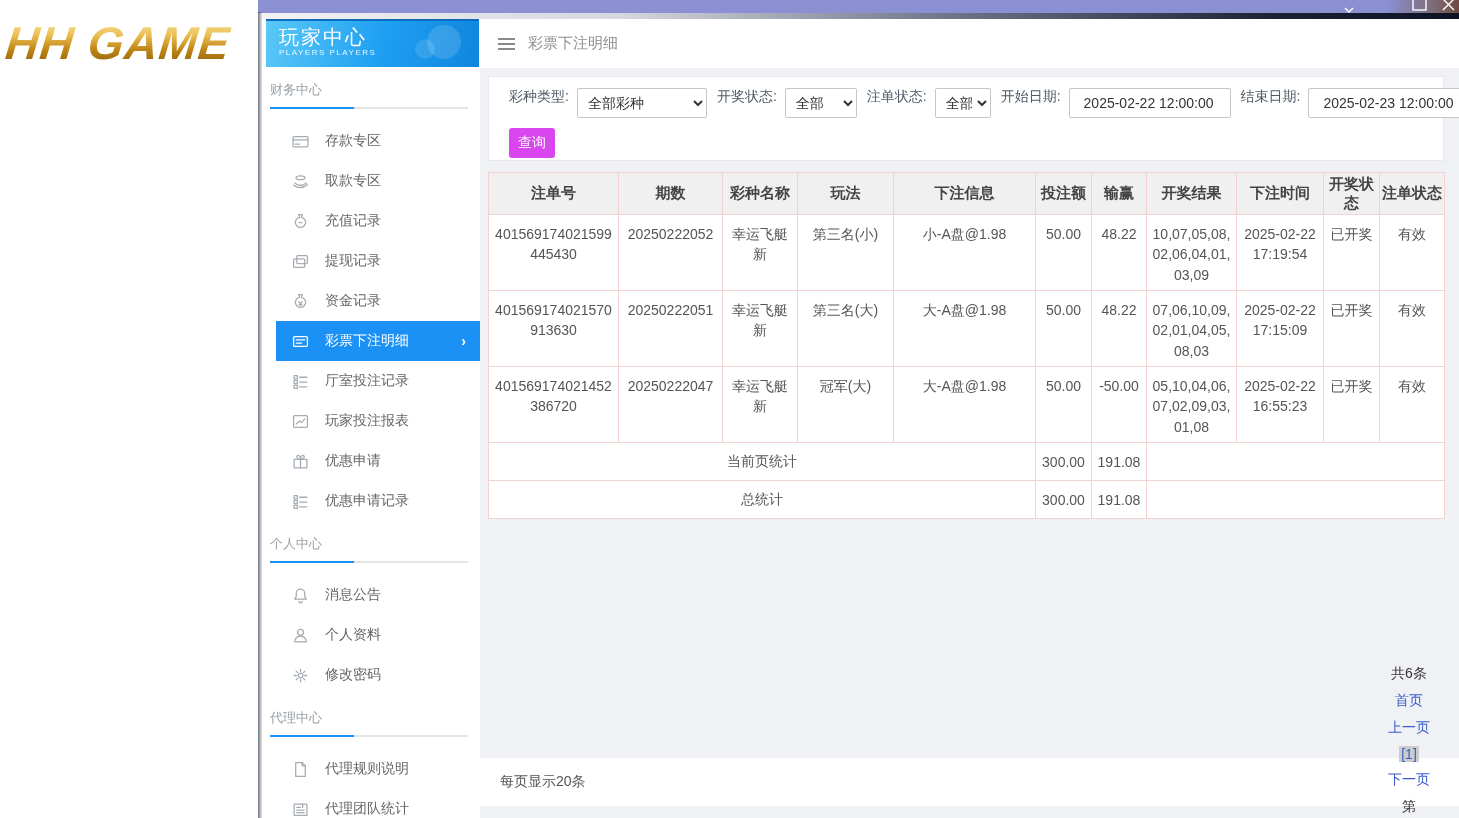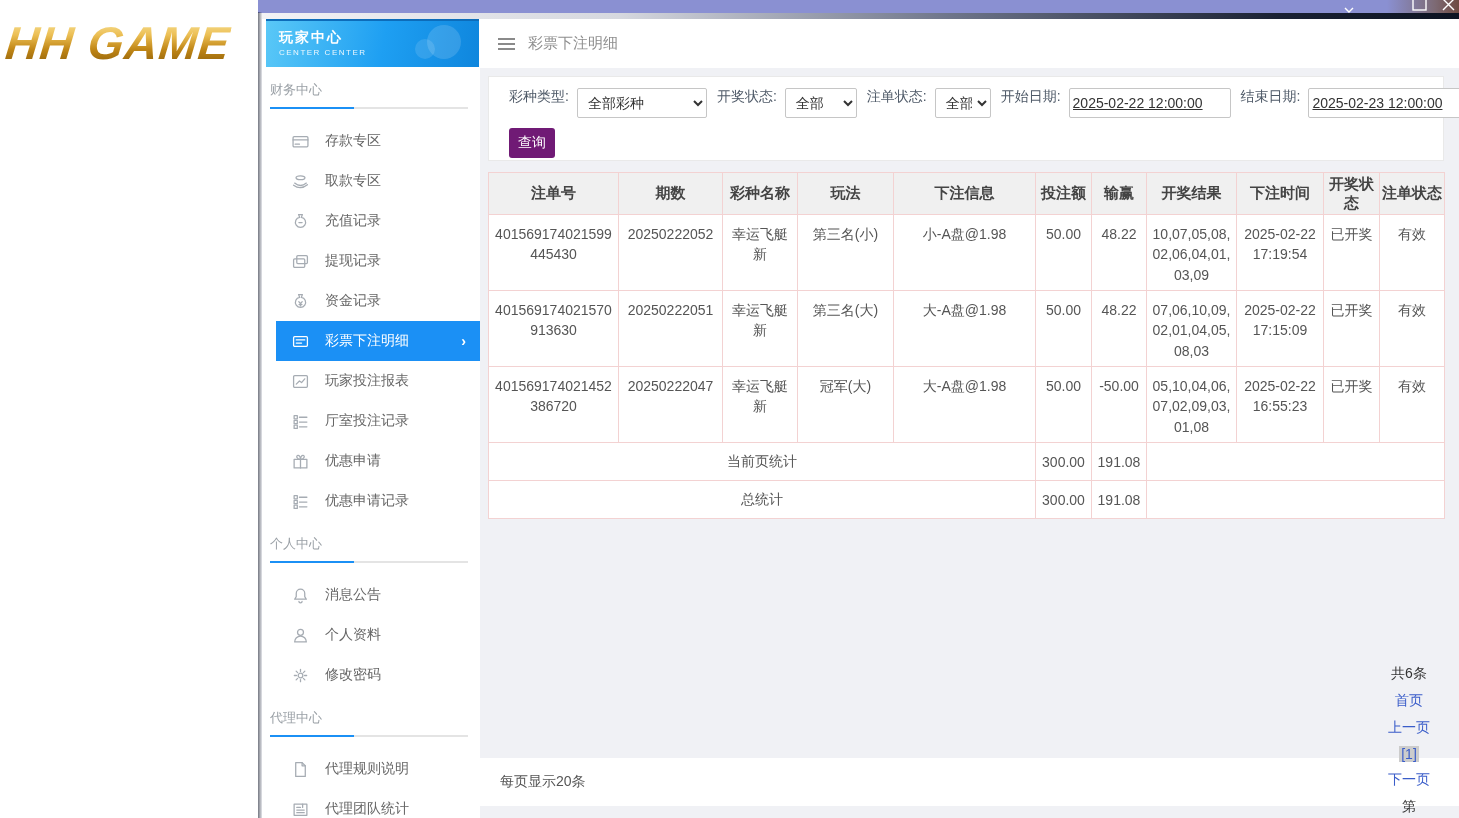--- a/index.html
+++ b/index.html
@@ -26,21 +26,21 @@
 
   
   .sidebar { position:absolute; left:4px; top:19px; width:218px; bottom:0; background:#fff; overflow:hidden; }
   .sb-header { margin-left:4px; margin-right:1px; height:48px; position:relative; overflow:hidden;
                color:#fff; padding:6px 0 0 13px; border-top:2px solid #0d6cb9;
                background:linear-gradient(100deg,#5ac8f7 0%,#1e9ff2 55%,#0f86dd 100%); }
   .sb-header::before { content:""; position:absolute; right:18px; top:4px; width:34px; height:34px;
                border-radius:50%; background:rgba(255,255,255,.14); }
   .sb-header::after { content:""; position:absolute; right:44px; top:18px; width:20px; height:20px;
                border-radius:50%; background:rgba(255,255,255,.12); }
-  .sb-title { font-size:14px; font-weight:bold; letter-spacing:2px; line-height:20px; }
+  .sb-title { font-size:20px; font-weight:normal; letter-spacing:2px; line-height:20px; }
   .sb-sub { font-size:8px; letter-spacing:1.5px; opacity:.9; margin-top:1px; }
   .sb-sec-title { margin:14px 12px 0 8px; font-size:13px; color:#9aa0a6; }
   .sb-underline { margin:8px 12px 0 8px; height:2px;
                   background:linear-gradient(90deg,#1b90f5 0,#1b90f5 84px,#e4e4e4 84px,#e4e4e4 100%); }
   .sb-list { margin-top:12px; }
   .sb-item { height:40px; display:flex; align-items:center; padding-left:30px; color:#666;
              font-size:14px; cursor:pointer; position:relative; }
   .sb-item .ic { width:17px; height:17px; margin-right:16px; color:#a6acb3; flex:none; }
   .sb-item .ic svg { width:17px; height:17px; display:block; }
   .sb-item.active { background:#1b90f5; color:#fff; margin-left:14px; padding-left:16px; }
@@ -56,23 +56,23 @@
   .mh-title { margin-left:13px; font-size:15px; }
 
   .filter-panel { position:absolute; left:8px; top:57px; width:956px; height:85px; background:#fff;
                   border:1px solid #e9e9e9; }
   .f-row { display:flex; padding:11px 0 0 20px; font-size:14px; color:#4f5a68; }
   .f-label { margin-right:8px; white-space:nowrap; }
   .f-group { display:flex; align-items:center; margin-right:10px; }
   select.sel, input.inp { height:30px; border:1px solid #c6c6c6; border-radius:2px; font-size:14px;
                           color:#333; background:#fff; font-family:inherit; }
   select.sel { padding:0 2px 0 6px; }
-  input.inp { padding:0 3px;text-decoration:underline; }
+  input.inp { padding:0 14px; }
   .w130 { width:130px; } .w72 { width:72px; } .w56 { width:56px; } .w162 { width:162px; }
-  .btn-search { margin:10px 0 0 20px; width:46px; height:30px; background:#701a75; color:#fff;
+  .btn-search { margin:10px 0 0 20px; width:46px; height:30px; background:#d946ef; color:#fff;
                 border:none; border-radius:3px; font-size:14px; cursor:pointer; font-family:inherit; }
 
   .table-wrap { position:absolute; left:8px; top:153px; }
   table.bets { border-collapse:collapse; table-layout:fixed; width:956px; background:#fff; }
   table.bets th { height:42px; background:#f0f0f0; border:1px solid #f3d2d2; font-size:15px;
                   color:#444; font-weight:bold; padding:0; }
   table.bets td { border:1px solid #f3d2d2; font-size:14px; color:#555; text-align:center; }
   tr.data td { height:76px; vertical-align:top; padding:9px 3px 0; line-height:1.45; }
   td.brk { word-break:break-all; }
   tr.sum td { height:38px; vertical-align:middle; padding:0; }
@@ -112,21 +112,21 @@
             <path d="M1 1 L12 12 M12 1 L1 12" fill="none" stroke="#fff" stroke-width="1.4"></path>
           </svg>
       </span>
     </div>
     <div class="top-shadow"></div>
     <div class="left-shadow"></div>
 
     <div class="sidebar">
       <div class="sb-header">
         <div class="sb-title">玩家中心</div>
-        <div class="sb-sub">CENTER CENTER</div>
+        <div class="sb-sub">PLAYERS PLAYERS</div>
       </div>
       <nav>
           <div class="sb-sec-title">财务中心</div>
           <div class="sb-underline"></div>
           <div class="sb-list">
             <div class="sb-item">
               <span class="ic">
                 <svg viewBox="0 0 16 16" fill="none" stroke="currentColor" stroke-width="1.2" stroke-linecap="round" stroke-linejoin="round">
                   <rect x="1" y="3.5" width="14" height="9.5" rx="1"></rect>
                   <line x1="1" y1="6.5" x2="15" y2="6.5"></line>
@@ -175,42 +175,42 @@
             <div class="sb-item active">
               <span class="ic">
                 <svg viewBox="0 0 16 16" fill="none" stroke="currentColor" stroke-width="1.2" stroke-linecap="round" stroke-linejoin="round">
                   <rect x="1.5" y="3.5" width="13" height="9" rx="1"></rect>
                   <line x1="4" y1="6.5" x2="12" y2="6.5"></line>
                   <line x1="4" y1="9.5" x2="9" y2="9.5"></line>
                 </svg>
               </span>
               <span>彩票下注明细</span>
               <span class="sb-chev">›</span>
-            </div>
-            <div class="sb-item">
-              <span class="ic">
-                <svg viewBox="0 0 16 16" fill="none" stroke="currentColor" stroke-width="1.2" stroke-linecap="round" stroke-linejoin="round">
-                  <rect x="1.5" y="2.5" width="13" height="11" rx="1"></rect>
-                  <polyline points="4 10.5 7 7.5 9 9 12 5.5"></polyline>
-                </svg>
-              </span>
-              <span>玩家投注报表</span>
             </div>
             <div class="sb-item">
               <span class="ic">
                 <svg viewBox="0 0 16 16" fill="none" stroke="currentColor" stroke-width="1.2" stroke-linecap="round" stroke-linejoin="round">
                   <rect x="2" y="2.5" width="3" height="3"></rect>
                   <line x1="7" y1="4" x2="14" y2="4"></line>
                   <rect x="2" y="7" width="3" height="3"></rect>
                   <line x1="7" y1="8.5" x2="14" y2="8.5"></line>
                   <rect x="2" y="11.5" width="3" height="3"></rect>
                   <line x1="7" y1="13" x2="14" y2="13"></line>
                 </svg>
               </span>
               <span>厅室投注记录</span>
+            </div>
+            <div class="sb-item">
+              <span class="ic">
+                <svg viewBox="0 0 16 16" fill="none" stroke="currentColor" stroke-width="1.2" stroke-linecap="round" stroke-linejoin="round">
+                  <rect x="1.5" y="2.5" width="13" height="11" rx="1"></rect>
+                  <polyline points="4 10.5 7 7.5 9 9 12 5.5"></polyline>
+                </svg>
+              </span>
+              <span>玩家投注报表</span>
             </div>
             <div class="sb-item">
               <span class="ic">
                 <svg viewBox="0 0 16 16" fill="none" stroke="currentColor" stroke-width="1.2" stroke-linecap="round" stroke-linejoin="round">
                   <rect x="2" y="6" width="12" height="8"></rect>
                   <line x1="8" y1="6" x2="8" y2="14"></line>
                   <path d="M8 6 c-3.5 0 -4.5 -3.5 -2.5 -3.8 c1.5 -0.2 2.5 1.8 2.5 3.8 c0 -2 1 -4 2.5 -3.8 c2 0.3 1 3.8 -2.5 3.8"></path>
                 </svg>
               </span>
               <span>优惠申请</span>

